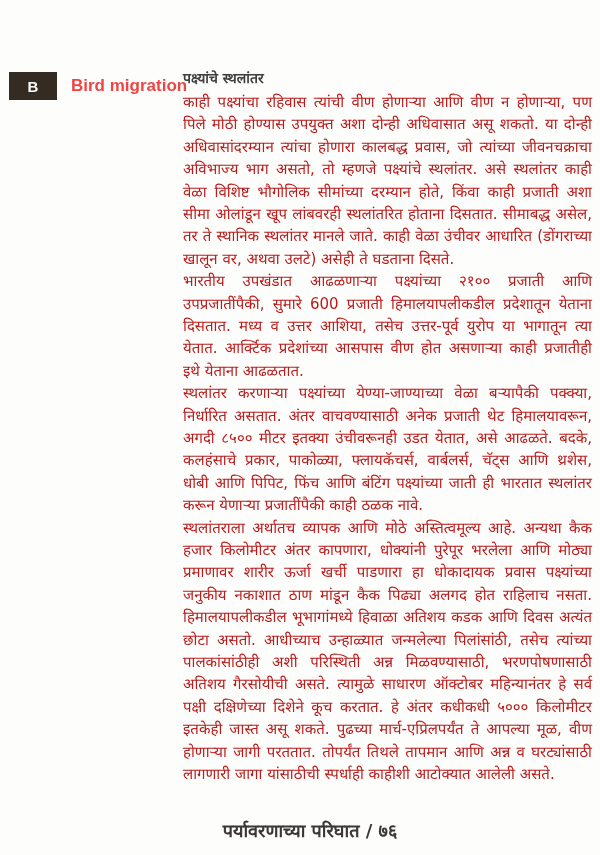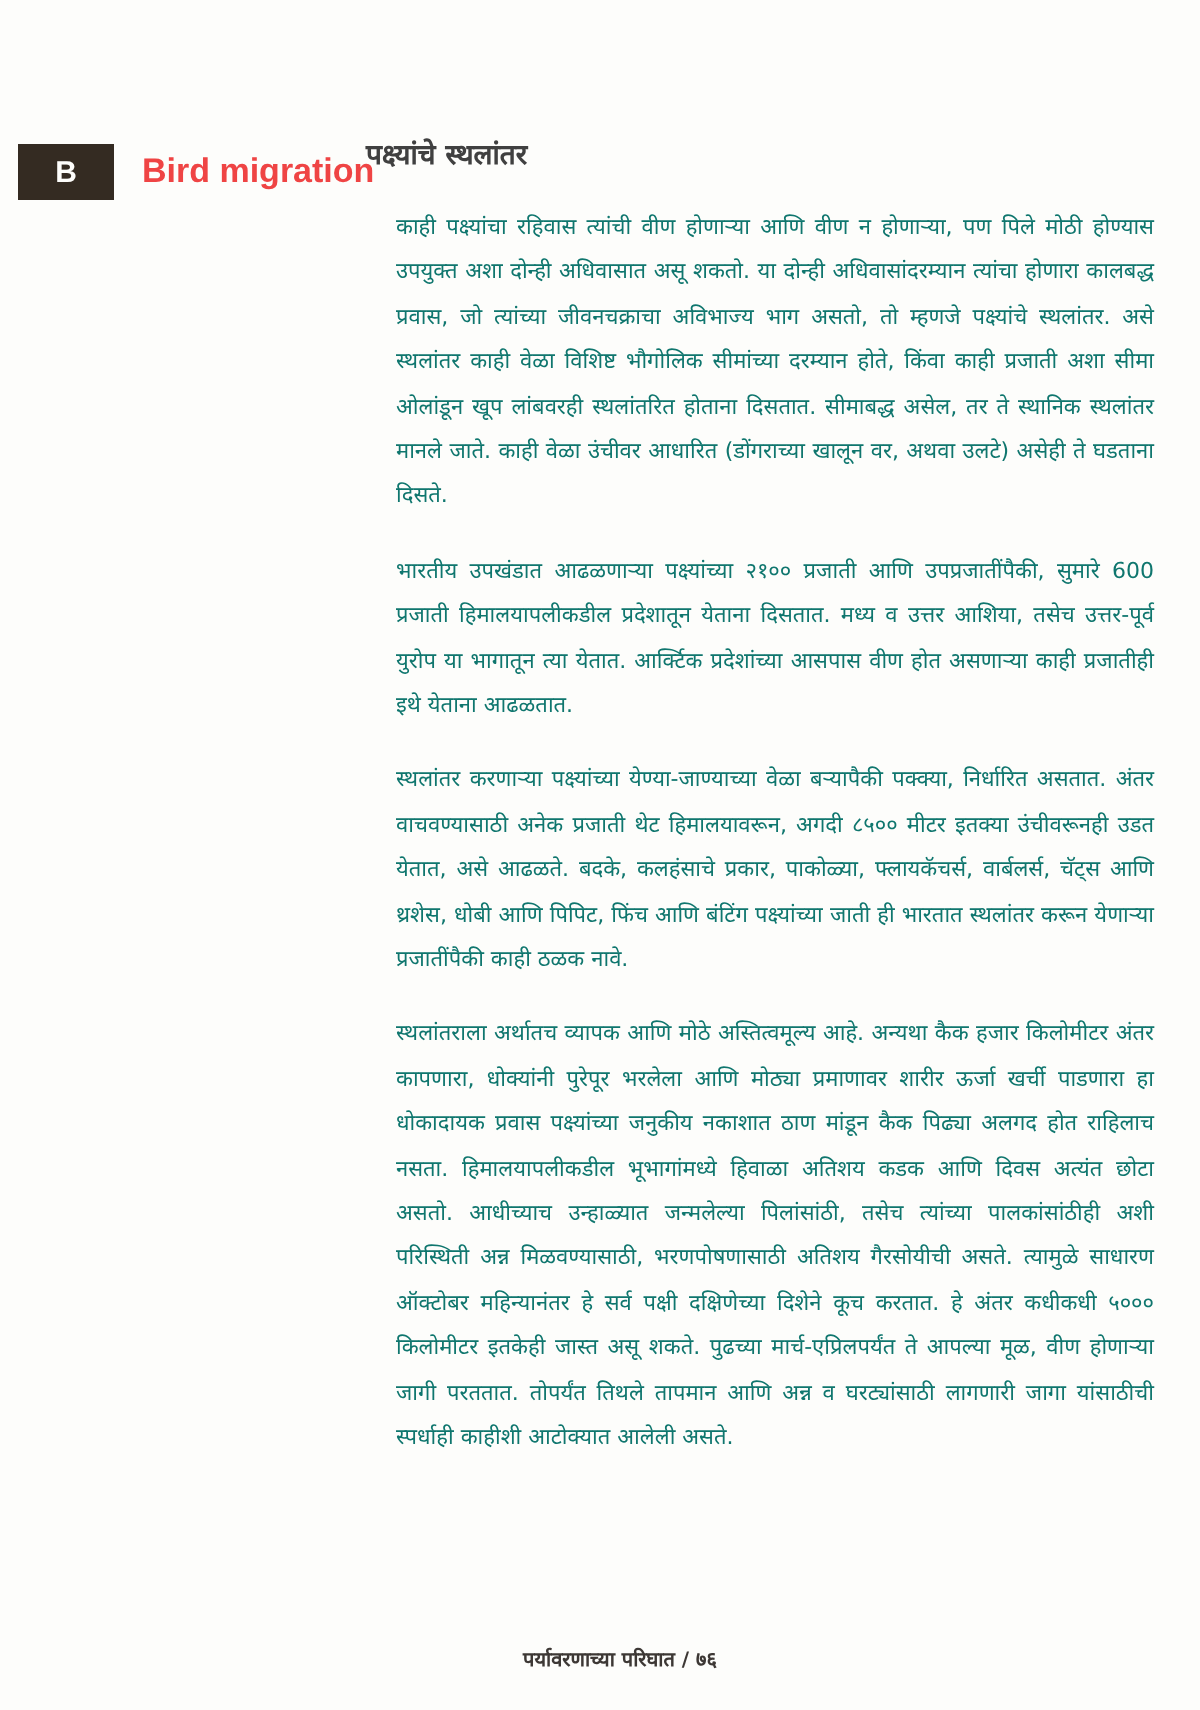--- a/index.html
+++ b/index.html
@@ -57,36 +57,36 @@
     width: 409px;
   }
   .heading {
     font-size: 14px;
     font-weight: bold;
     color: #404040;
     margin: 0 0 3px 0;
     line-height: 1.35;
   }
   .body-text p {
-    margin: 15px;
-    font-size: 11px;
+    margin: 0;
+    font-size: 15px;
     line-height: 22.4px;
     text-align: justify;
-    color: #0f766e;
+    color: #b91c1c;
   }
   
   .footer {
     position: absolute;
     left: 0;
     top: 818px;
     width: 620px;           
     text-align: center;
   }
   .footer-text {
-    font-size: 10px;
+    font-size: 18px;
     font-weight: bold;
     color: #3d3835;
   }
 </style>
 </head>
 <body>
 
 <div class="page">
 
   <div class="margin-note">

